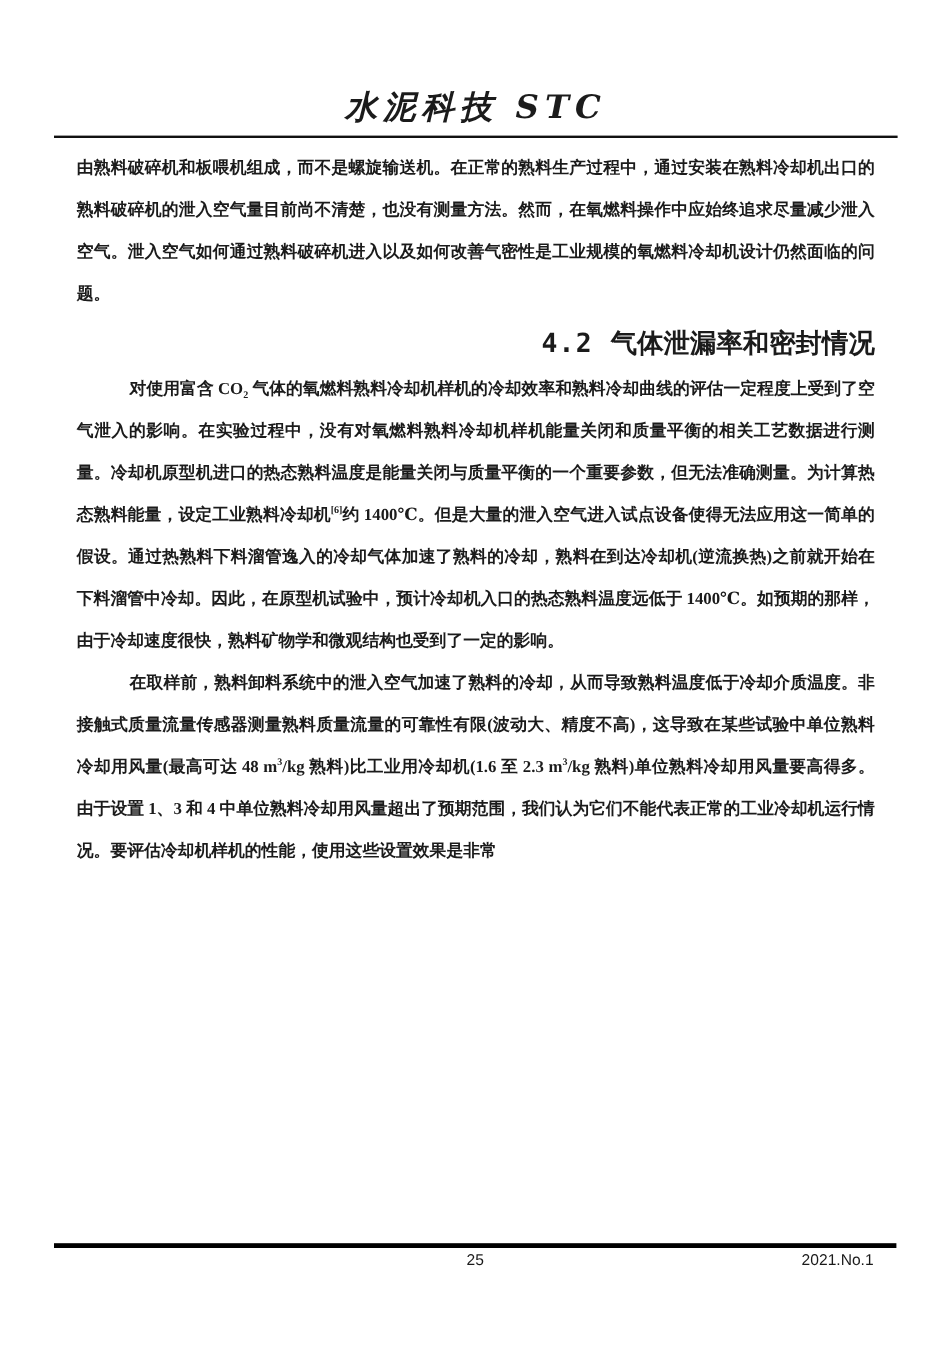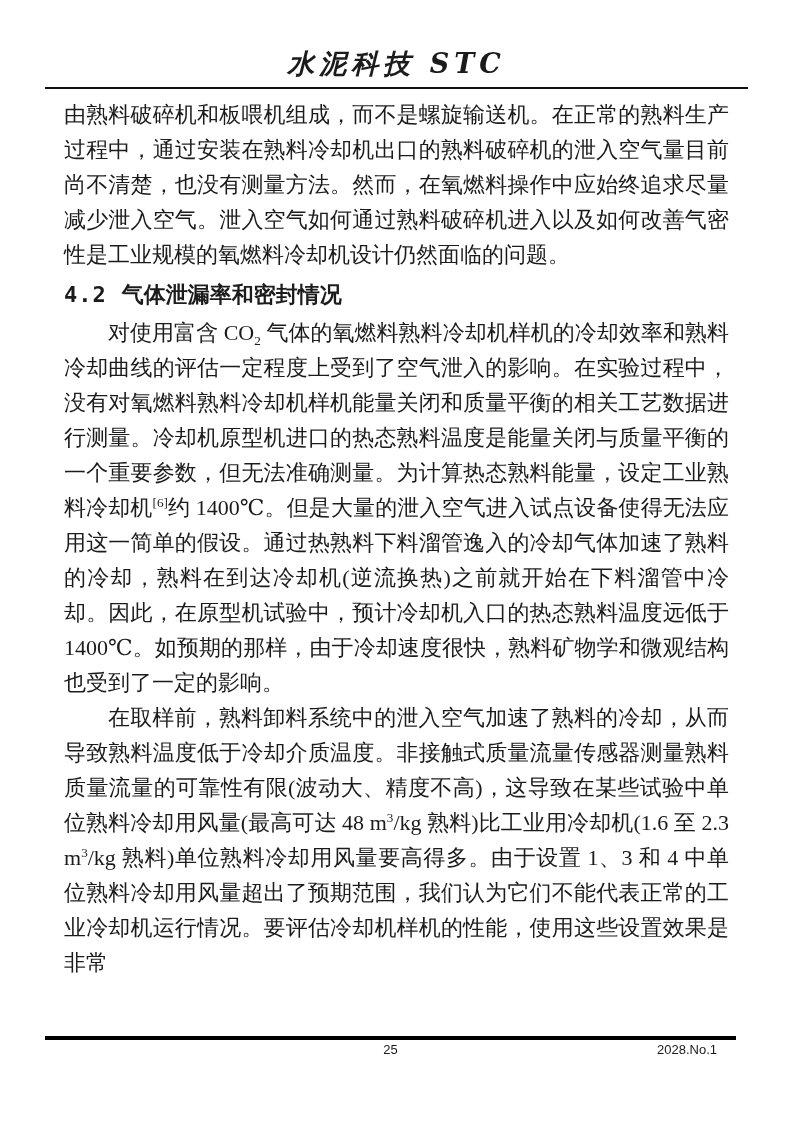--- a/index.html
+++ b/index.html
@@ -12,67 +12,68 @@
   .page{
     position:relative;
     width:793px;
     height:1122px;
     background:var(--c-bg);
     color:var(--c-text);
     overflow:hidden;
     font-family:"Liberation Serif","DejaVu Serif",serif;
   }
   .page-header{
-    padding-top:48px;
+    padding-top:74px;
     text-align:center;
   }
   .journal-title{
     font-family:"DejaVu Serif","Liberation Serif",serif;
     font-style:italic;
     font-weight:600;
     font-size:27px;
     line-height:32px;
     letter-spacing:5px;
   }
   .header-rule{
     margin:7px 45px 0 45px;
     border-top:2px solid var(--c-rule);
   }
   .document-body{
     margin:8px 64px 0 64px;
     text-align:justify;
   }
   .para{
-    font-size:22px;
+    font-size:14px;
     line-height:35px;
     color:var(--c-text);
+    font-weight:bold;
   }
   .para.indent{ text-indent:44px; }
   .section-heading{
     font-family:"Liberation Sans","DejaVu Sans",sans-serif;
     font-weight:700;
     font-size:22px;
     line-height:35px;
     margin:5px 0 3px 0;
-    text-align:left;
+    text-align:right;
   }
   .heading-number{
     font-family:"DejaVu Sans Mono","Liberation Mono",monospace;
     letter-spacing:1px;
     margin-right:15px;
   }
   sub,sup{
     font-size:60%;
     line-height:0;
   }
   sup{vertical-align:super;}
   sub{vertical-align:sub;}
   .page-footer{
     position:absolute;
-    left:0;right:12px;
+    left:0;right:1px;
     top:1036px;
   }
   .footer-rule{
     margin:0 45px;
     border-top:4px solid #000;
   }
   .footer-row{
     position:relative;
     height:20px;
     margin-top:2px;
@@ -105,17 +106,17 @@
       <p class="para"><span>由熟料破碎机和板喂机组成，而不是螺旋输送机。在正常的熟料生产过程中，通过安装在熟料冷却机出口的熟料破碎机的泄入空气量目前尚不清楚，也没有测量方法。然而，在氧燃料操作中应始终追求尽量减少泄入空气。泄入空气如何通过熟料破碎机进入以及如何改善气密性是工业规模的氧燃料冷却机设计仍然面临的问题。</span></p>
       <h2 class="section-heading"><span class="heading-number">4.2</span><span>气体泄漏率和密封情况</span></h2>
       <p class="para indent"><span>对使用富含 CO</span><sub>2</sub><span> 气体的氧燃料熟料冷却机样机的冷却效率和熟料冷却曲线的评估一定程度上受到了空气泄入的影响。在实验过程中，没有对氧燃料熟料冷却机样机能量关闭和质量平衡的相关工艺数据进行测量。冷却机原型机进口的热态熟料温度是能量关闭与质量平衡的一个重要参数，但无法准确测量。为计算热态熟料能量，设定工业熟料冷却机</span><sup>[6]</sup><span>约 1400℃。但是大量的泄入空气进入试点设备使得无法应用这一简单的假设。通过热熟料下料溜管逸入的冷却气体加速了熟料的冷却，熟料在到达冷却机(逆流换热)之前就开始在下料溜管中冷却。因此，在原型机试验中，预计冷却机入口的热态熟料温度远低于 1400℃。如预期的那样，由于冷却速度很快，熟料矿物学和微观结构也受到了一定的影响。</span></p>
       <p class="para indent"><span>在取样前，熟料卸料系统中的泄入空气加速了熟料的冷却，从而导致熟料温度低于冷却介质温度。非接触式质量流量传感器测量熟料质量流量的可靠性有限(波动大、精度不高)，这导致在某些试验中单位熟料冷却用风量(最高可达 48 m</span><sup>3</sup><span>/kg 熟料)比工业用冷却机(1.6 至 2.3 m</span><sup>3</sup><span>/kg 熟料)单位熟料冷却用风量要高得多。由于设置 1、3 和 4 中单位熟料冷却用风量超出了预期范围，我们认为它们不能代表正常的工业冷却机运行情况。要评估冷却机样机的性能，使用这些设置效果是非常</span></p>
     </main>
 
   <footer class="page-footer">
     <div class="footer-rule"></div>
     <div class="footer-row">
       <span class="page-number">25</span>
-      <span class="issue-label">2028.No.1</span>
+      <span class="issue-label">2021.No.1</span>
     </div>
   </footer>
 
 </div>
 
 </body></html>

